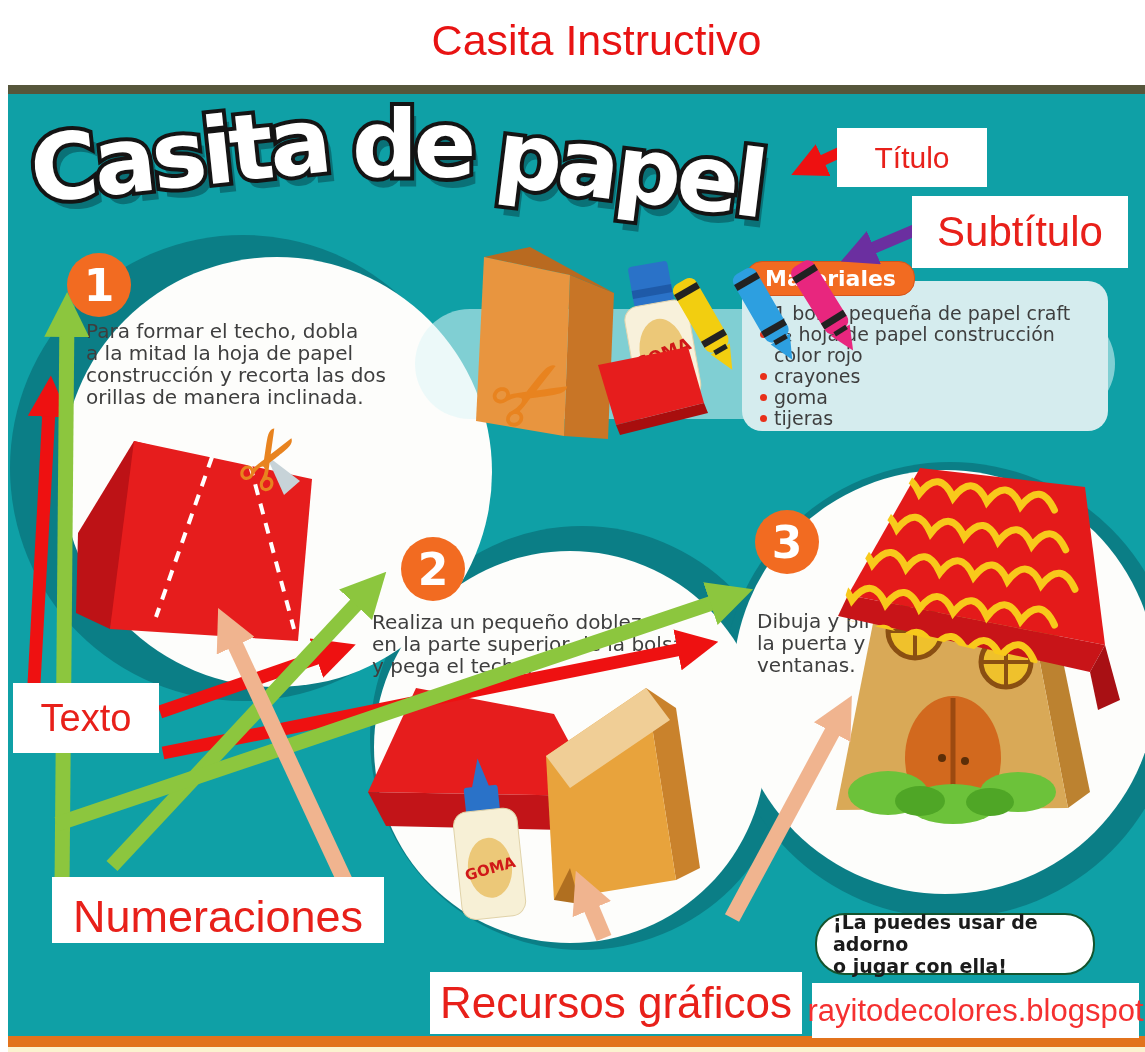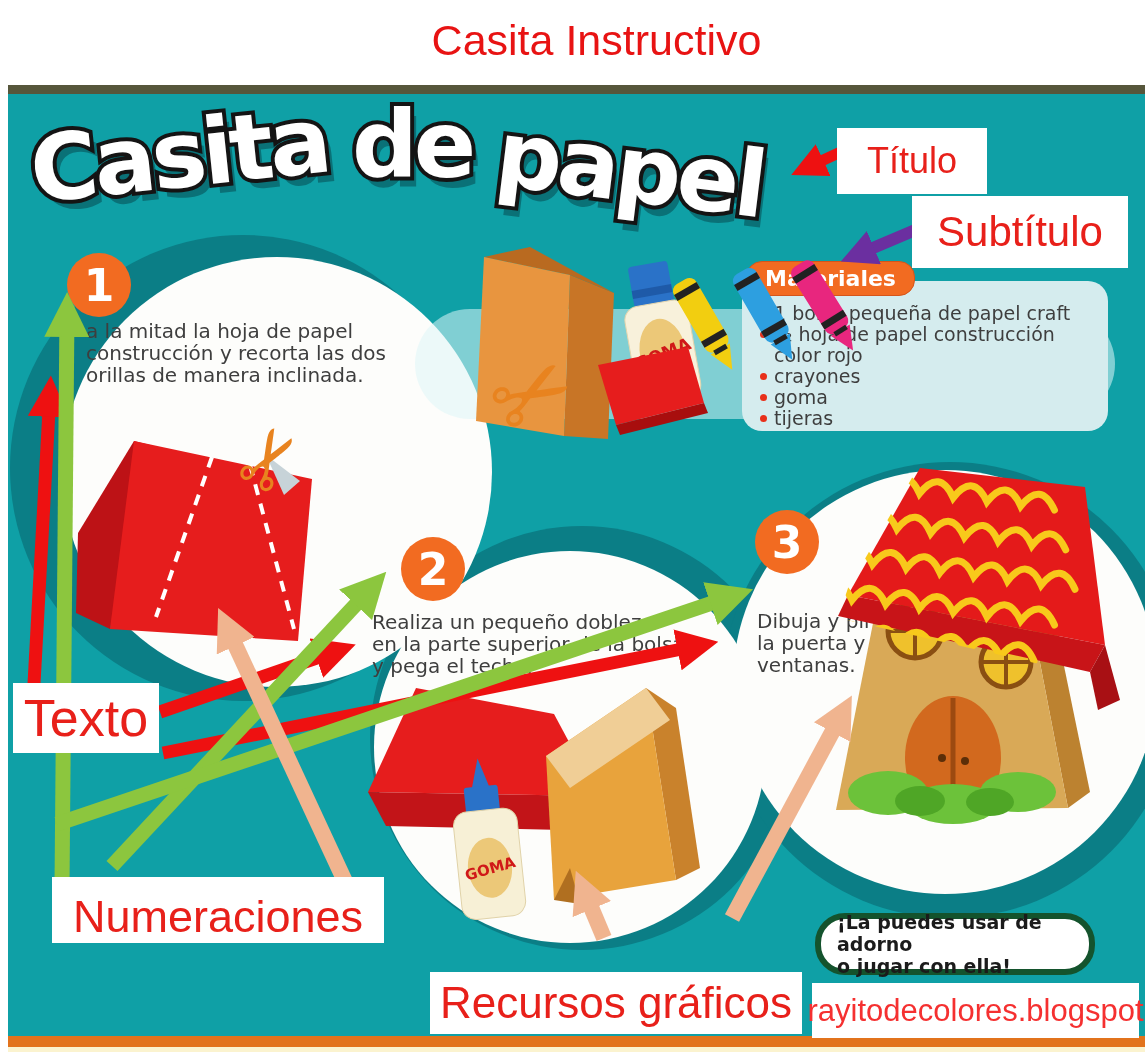--- a/index.html
+++ b/index.html
@@ -50,28 +50,28 @@
              font-weight:bold;font-size:22px;}
   .mat-list{left:758px;top:303px;width:336px;font-family:"DejaVu Sans",sans-serif;
             font-size:19px;line-height:21px;color:#3E3E3E;}
   .mi{position:relative;padding-left:16px;}
   .mi::before{content:"";position:absolute;left:2px;top:7px;width:7px;height:7px;
               border-radius:50%;background:#E8301A;}
 
   
   .abox{background:#ffffff;color:#E8201A;display:flex;align-items:center;z-index:6;}
   .abox span{width:100%;text-align:center;}
-  .b-titulo{left:837px;top:128px;width:150px;height:66px;font-size:36px;}
+  .b-titulo{left:837px;top:128px;width:150px;height:59px;font-size:30px;}
   .b-subtitulo{left:912px;top:196px;width:216px;height:72px;font-size:42px;}
-  .b-texto{left:13px;top:683px;width:146px;height:70px;font-size:52px;}
+  .b-texto{left:13px;top:683px;width:146px;height:70px;font-size:38px;}
   .b-numeraciones{left:52px;top:877px;width:332px;height:66px;font-size:45px;align-items:flex-end;}
   .b-recursos{left:430px;top:972px;width:372px;height:62px;font-size:44px;}
 
   
-  .note-pill{left:815px;top:913px;width:280px;height:62px;background:#fff;border:6px solid #14532d;
+  .note-pill{left:815px;top:913px;width:280px;height:62px;background:#fff;border:2px solid #14532d;
              border-radius:30px;display:flex;flex-direction:column;justify-content:center;
              padding-left:16px;box-sizing:border-box;font-family:"DejaVu Sans",sans-serif;
              font-weight:bold;font-size:19px;line-height:22px;color:#1B1B1B;z-index:4;}
   .watermark{left:812px;top:983px;width:327px;height:55px;background:#fff;color:#F53030;
              font-size:31px;display:flex;align-items:center;justify-content:center;z-index:4;}
 
   .arrows{left:0;top:0;z-index:5;pointer-events:none;}
 </style>
 </head>
 <body>
@@ -148,20 +148,21 @@
       <span>1</span>
     </div>
   <div class="abs numc" style="left:401px;top:537px;">
       <span>2</span>
     </div>
   <div class="abs numc" style="left:755px;top:510px;">
       <span>3</span>
     </div>
 
   <div class="abs steptext" style="left:86px;top:320px;">
+    <div>Para formar el techo, dobla</div>
       <div>a la mitad la hoja de papel</div>
     <div>construcción y recorta las dos</div>
       <div>orillas de manera inclinada.</div>
   </div>
   <div class="abs steptext" style="left:372px;top:611px;">
     <div>Realiza un pequeño doblez</div>
       <div>en la parte superior de la bolsa</div>
     <div>y pega el techo.</div>
   </div>
   <div class="abs steptext" style="left:757px;top:610px;">

